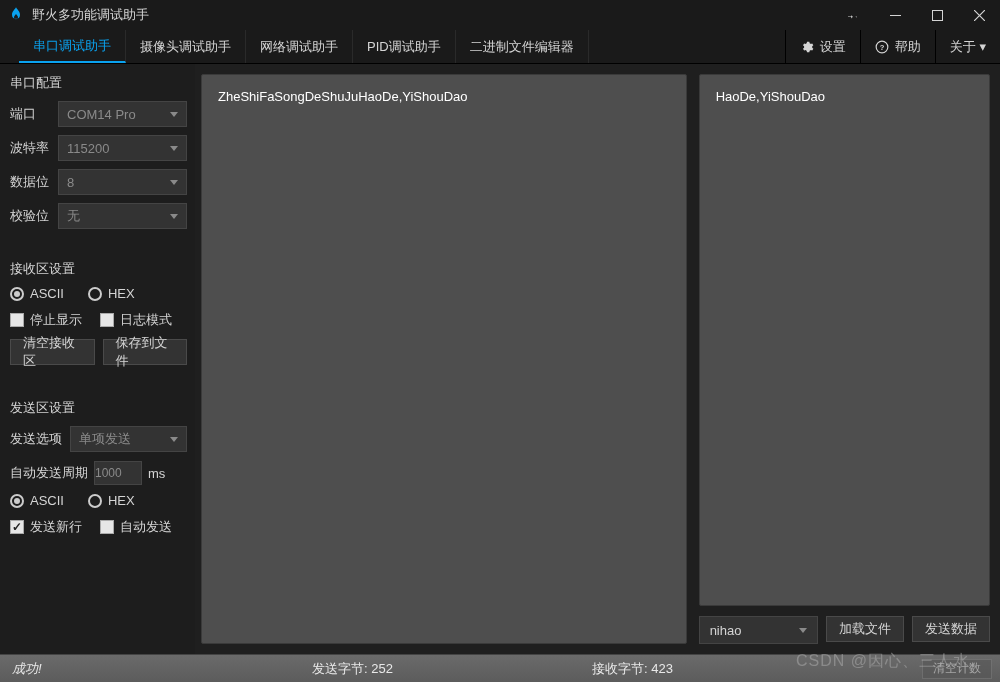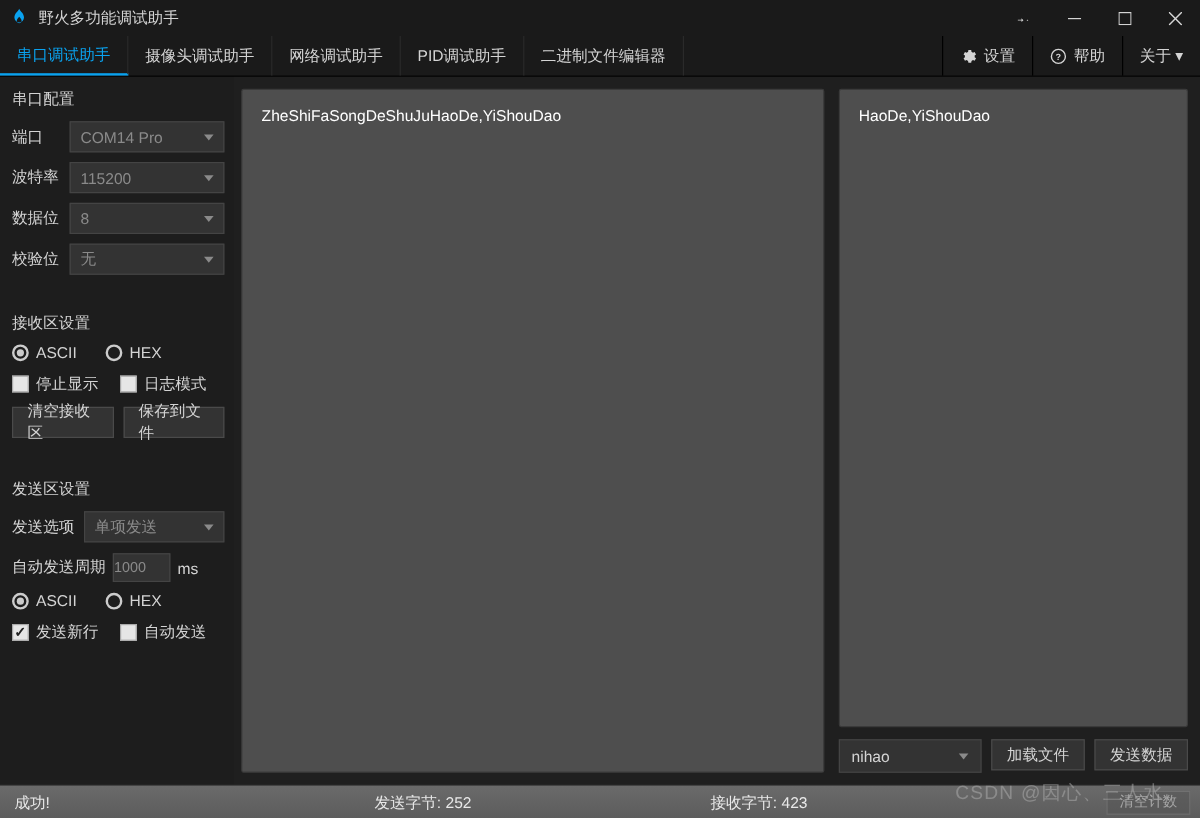--- a/index.html
+++ b/index.html
@@ -8,21 +8,21 @@
     
     .titlebar { height: 30px; background: #1a1a1a; display: flex; align-items: center; justify-content: space-between; padding-left: 8px; }
     .titlebar-left { display: flex; align-items: center; gap: 8px; }
     .flame-icon svg { width: 16px; height: 16px; }
     .titlebar-title { font-size: 13px; color: #d4d4d4; }
     .titlebar-btns { display: flex; }
     .titlebar-btn { width: 42px; height: 30px; display: flex; align-items: center; justify-content: center; color: #d4d4d4; }
     .titlebar-btn svg { width: 11px; height: 11px; }
 
     
-    .toolbar { height: 34px; background: #1a1a1a; border-bottom: 1px solid #000; display: flex; align-items: stretch; justify-content: space-between; }
+    .toolbar { height: 34px; background: #1a1a1a; border-bottom: 1px solid #000; display: flex; align-items: stretch; justify-content: space-between; padding-left: 19px; }
     .tabbar { display: flex; }
     .tab { padding: 0 14px; display: flex; align-items: center; color: #d4d4d4; border-right: 1px solid #2a2a2a; font-size: 13px; }
     .tab.active { color: #0aa2ef; border-bottom: 2px solid #0aa2ef; }
     .toolbar-right { display: flex; }
     .tool-btn { padding: 0 14px; display: flex; align-items: center; gap: 6px; color: #d4d4d4; border-left: 1px solid #000; }
     .tool-btn svg { width: 14px; height: 14px; }
 
     
     .body { display: flex; height: calc(100% - 30px - 34px - 28px); }
     .sidebar { width: 195px; background: #1d1d1d; padding: 10px 8px 8px 10px; overflow: hidden; }
@@ -62,21 +62,21 @@
     .recv-pane { flex: 1.55; padding: 14px 16px; color: #ffffff; font-size: 13px; overflow: auto; }
     .send-area { flex: 1; display: flex; flex-direction: column; gap: 10px; }
     .send-text { flex: 1; padding: 14px 16px; color: #ffffff; font-size: 13px; }
     .send-row { display: flex; gap: 8px; }
     .send-dropdown { flex: 1; height: 28px; background: #333; border: 1px solid #444; color: #d4d4d4; display: flex; align-items: center; justify-content: space-between; padding: 0 10px; font-size: 13px; }
     .send-dropdown .caret { width: 0; height: 0; border-left: 4px solid transparent; border-right: 4px solid transparent; border-top: 5px solid #8a8a8a; }
 
     
     .statusbar { height: 28px; background: linear-gradient(to bottom, #6a6a6a, #5c5c5c); color: #e8e8e8; display: flex; align-items: center; font-size: 12px; border-top: 1px solid #444; position: relative;}
     .status-cell { padding: 0 12px; }
-    .status-left { flex: 0 0 300px; }
+    .status-left { flex: 0 0 300px; font-style: italic;}
     .status-mid1 { flex: 0 0 280px; }
     .status-mid2 { flex: 1; }
     .clear-btn { height: 20px; background: #555; border: 1px solid #7a7a7a; color: #ddd; padding: 0 10px; display: flex; align-items: center; margin-right: 8px; font-size: 12px; opacity:.55;}
     .watermark { position: absolute; right: 30px; bottom: 10px; color: #b0b0b0; opacity: 0.5; font-size: 16px; letter-spacing: 1px; pointer-events: none;}
   </style>
 </head>
 <body>
 
 <div class="titlebar">
   <div class="titlebar-left">

